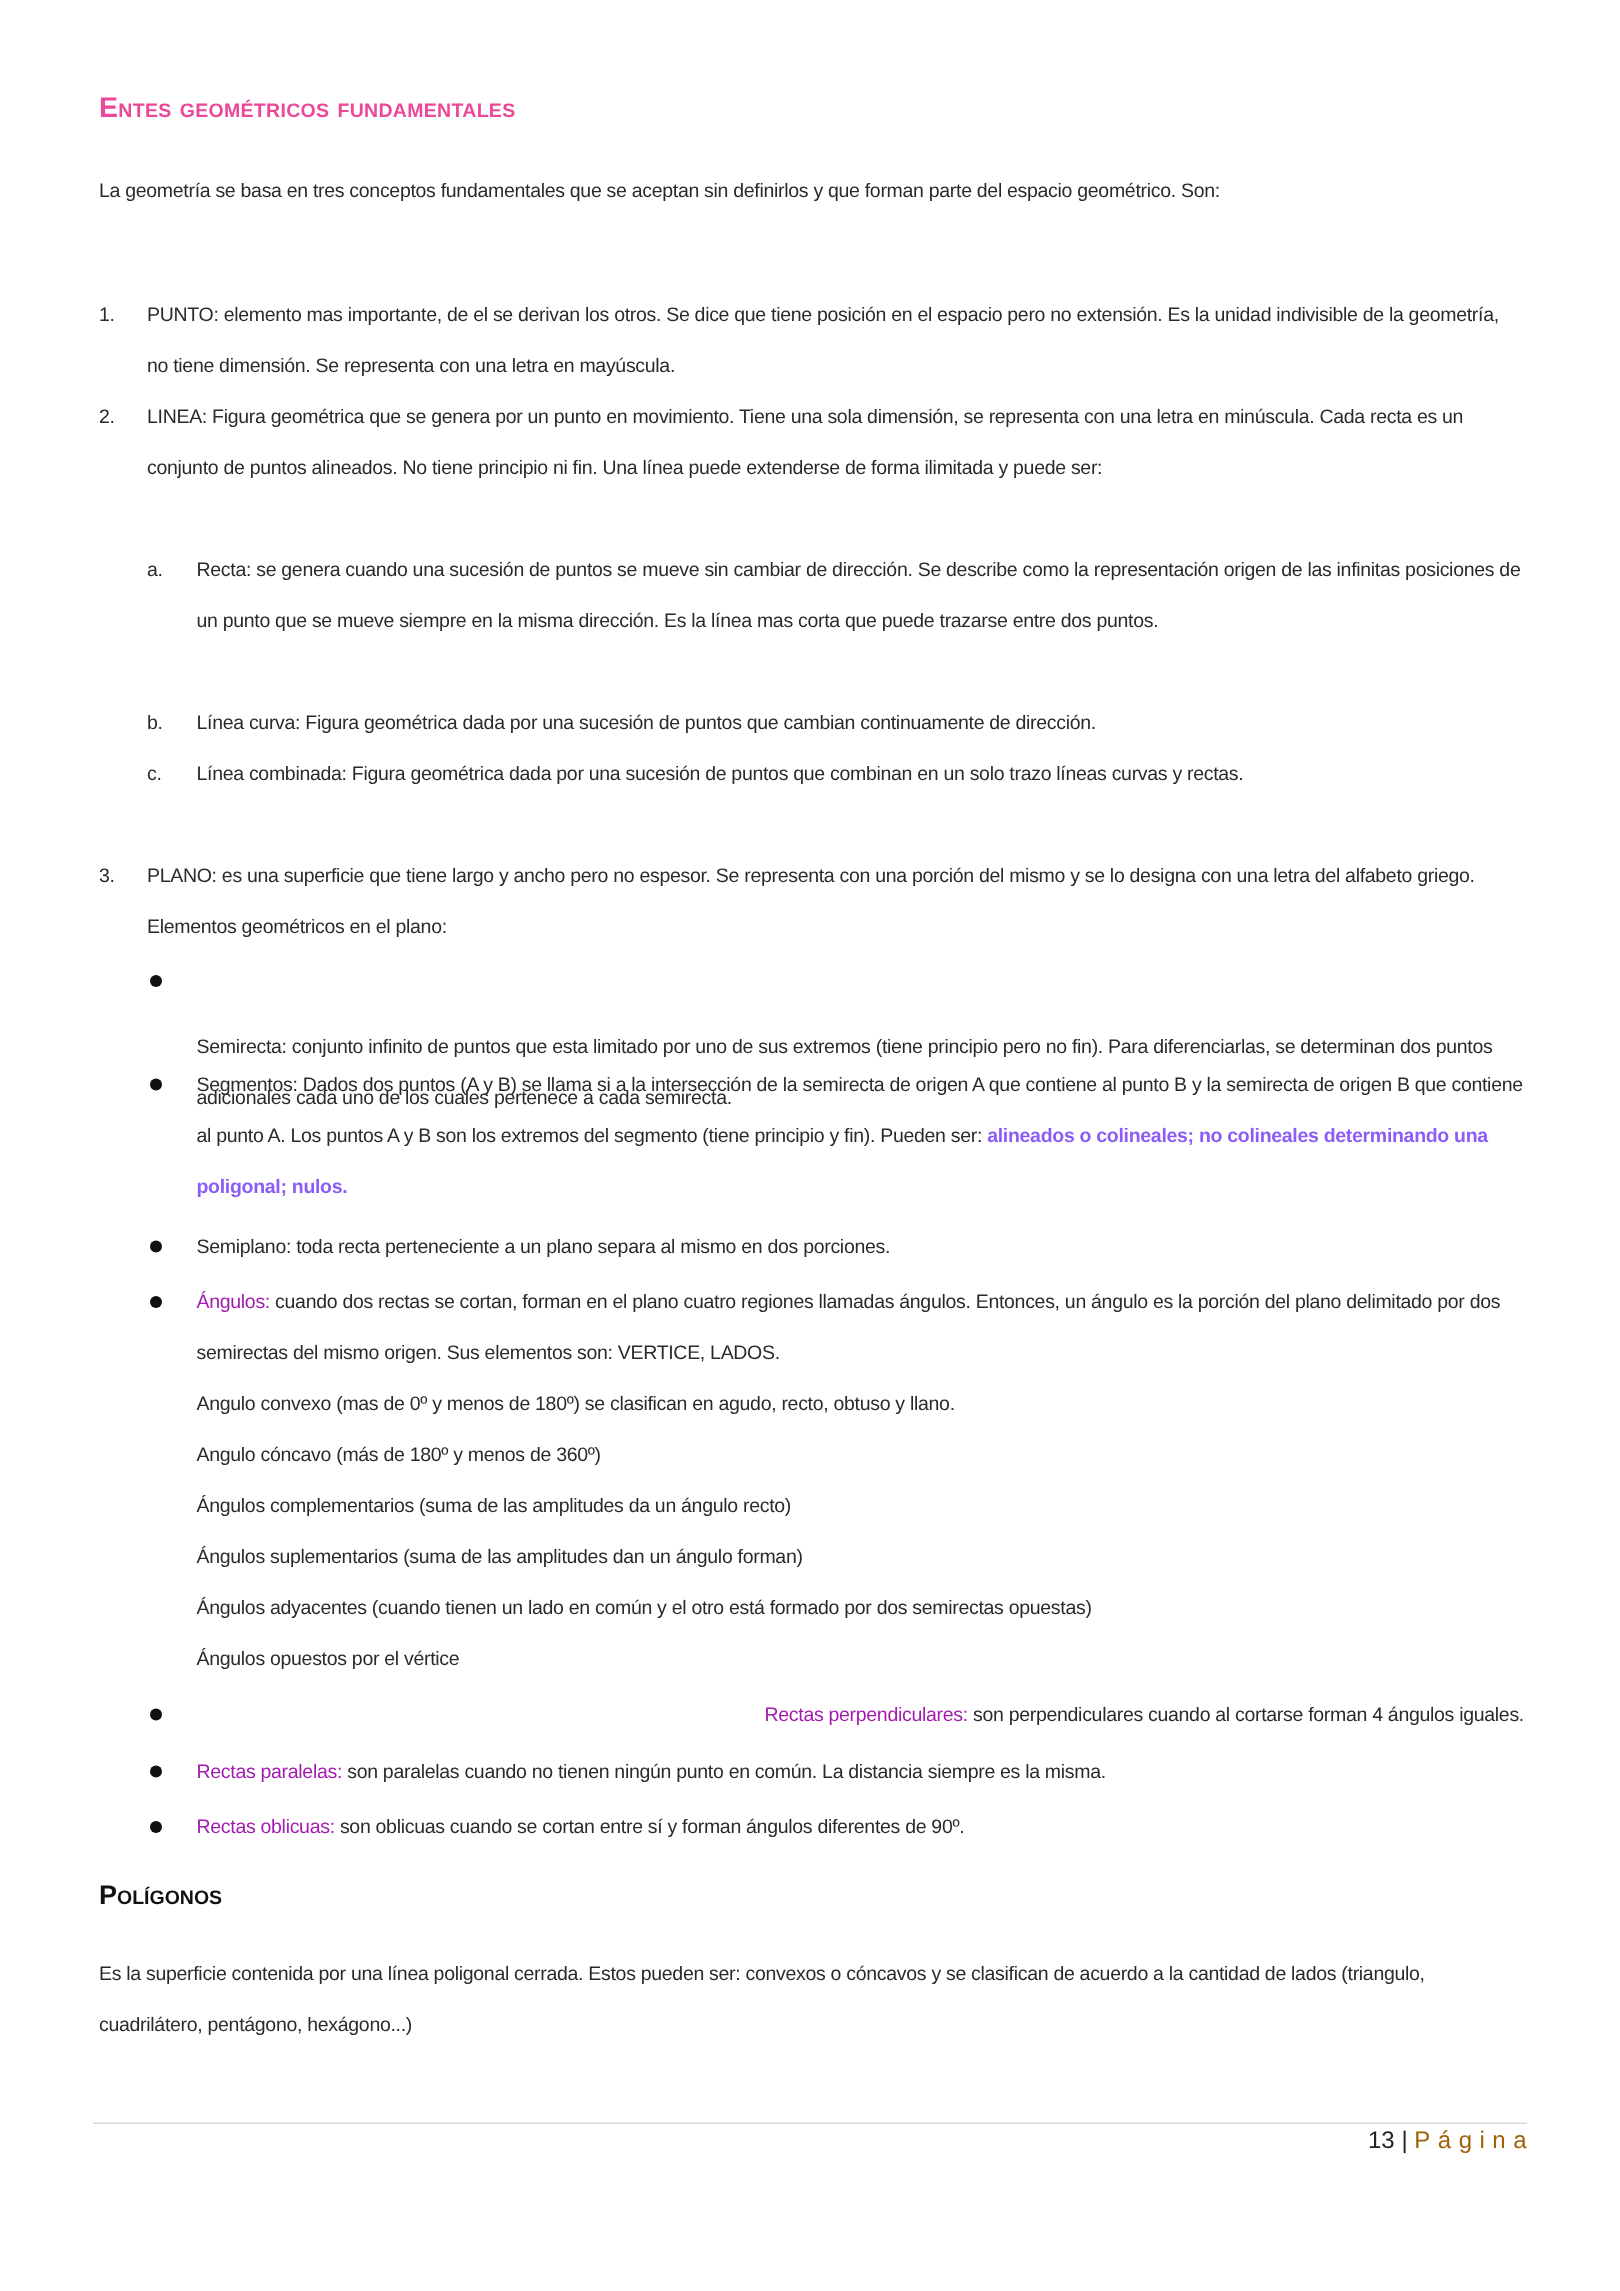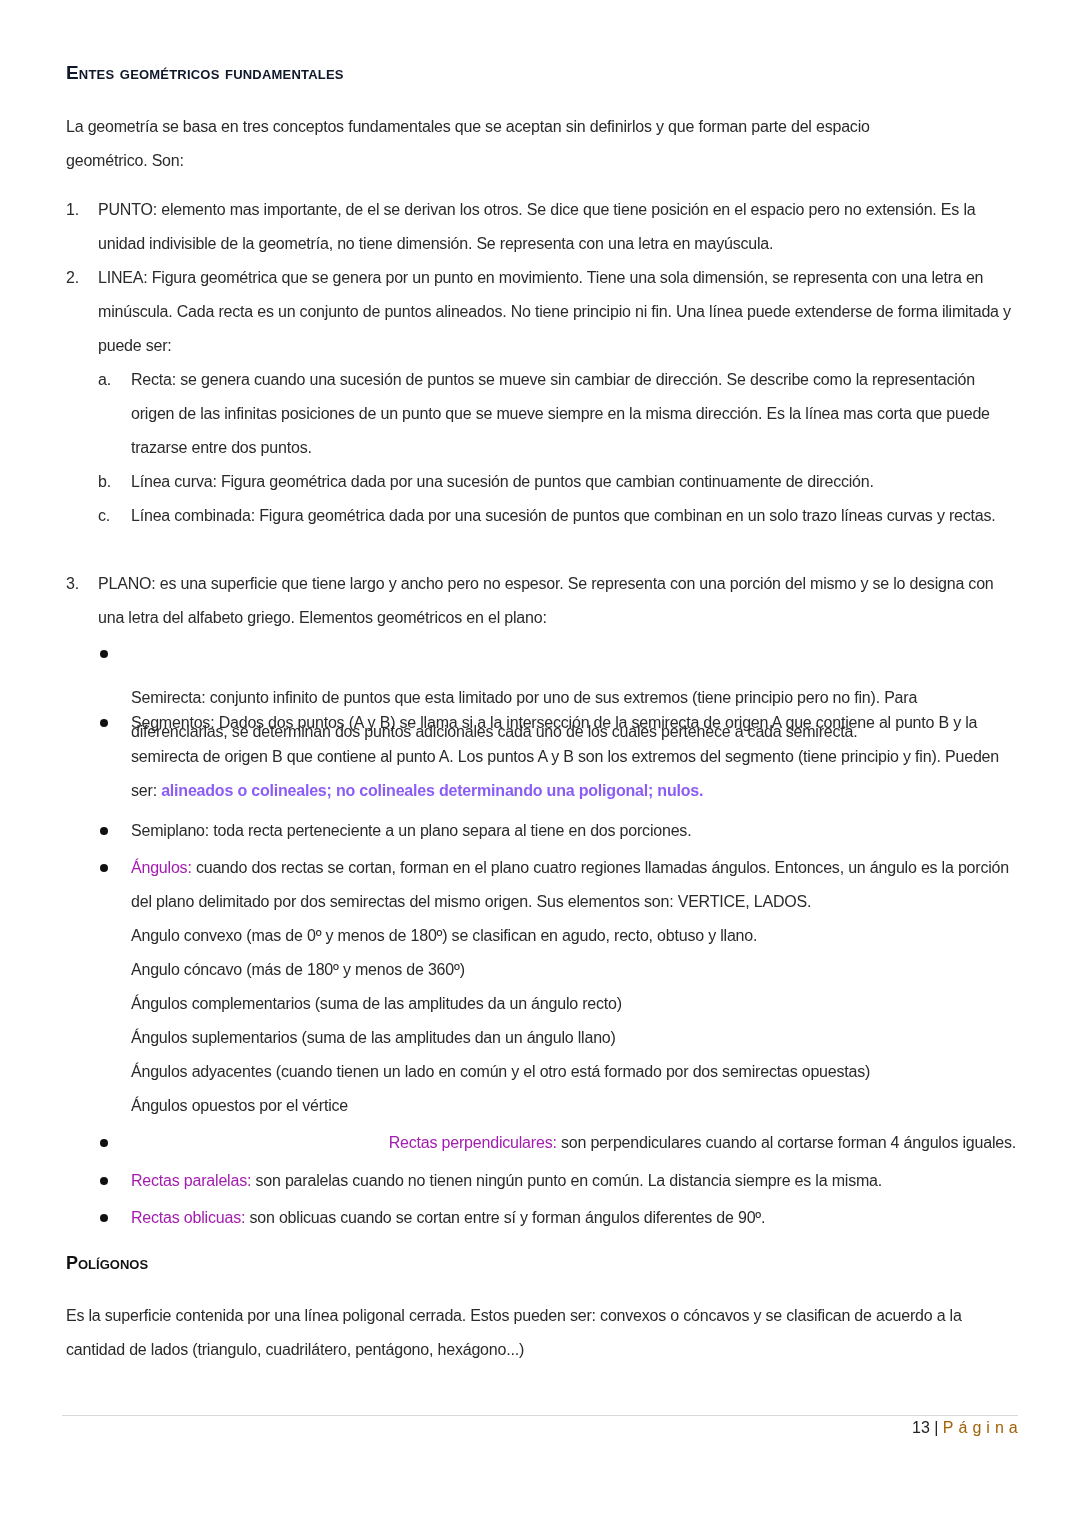--- a/index.html
+++ b/index.html
@@ -4,28 +4,28 @@
   <style>
     html, body { margin: 0; padding: 0; background: #ffffff; }
     body {
       width: 1080px; height: 1527px; position: relative; overflow: hidden;
       font-family: "DejaVu Sans Mono", monospace;
       color: #2a2a2a;
     }
     .page { position: absolute; left: 0; top: 0; width: 1080px; height: 1527px; }
     .txt {
       font-family: "Liberation Sans Narrow", "Liberation Sans", sans-serif;
-      font-size: 16px;
+      font-size: 13px;
       letter-spacing: -0.2px;
       line-height: 34px;
       transform-origin: left top;
     }
     .heading {
       position: absolute; left: 66px; top: 62px;
-      color: #0f172a; font-size: 19px; font-weight: bold;
+      color: #ec4899; font-size: 19px; font-weight: bold;
       font-family: "Liberation Sans", sans-serif;
       font-variant: small-caps; letter-spacing: 0.2px;
     }
     .para { position: absolute; left: 66px; width: 880px; }
     .list-num { position: absolute; left: 66px; width: 30px; }
     .item-text { position: absolute; left: 98px; width: 915px; }
     .sub-mark { position: absolute; left: 98px; width: 30px; }
     .sub-text { position: absolute; left: 131px; width: 885px; }
     .bullet {
       position: absolute; left: 100px; width: 8px; height: 8px; border-radius: 50%;
@@ -72,29 +72,29 @@
   <div class="txt list-num" style="top:567px;">3.</div>
   <div class="txt item-text t" style="top:567px;">PLANO: es una superficie que tiene largo y ancho pero no espesor. Se representa con una porción del mismo y se lo designa con una letra del alfabeto griego. Elementos geométricos en el plano:</div>
 
   <div class="bullet" style="top:650px;"></div>
   <div class="txt sub-text t" style="top:637px;margin-top:44px;">Semirecta: conjunto infinito de puntos que esta limitado por uno de sus extremos (tiene principio pero no fin). Para diferenciarlas, se determinan dos puntos adicionales cada uno de los cuales pertenece a cada semirecta.</div>
 
   <div class="bullet" style="top:719px;"></div>
   <div class="txt sub-text t" style="top:706px;"><span>Segmentos: Dados dos puntos (A y B) se llama si a la intersección de la semirecta de origen A que contiene al punto B y la semirecta de origen B que contiene al punto A. Los puntos A y B son los extremos del segmento (tiene principio y fin). Pueden ser: </span><span class="bold">alineados o colineales; no colineales determinando una poligonal; nulos.</span></div>
 
   <div class="bullet" style="top:827px;"></div>
-  <div class="txt sub-text t" style="top:814px;">Semiplano: toda recta perteneciente a un plano separa al tiene en dos porciones.</div>
+  <div class="txt sub-text t" style="top:814px;">Semiplano: toda recta perteneciente a un plano separa al mismo en dos porciones.</div>
 
   <div class="bullet" style="top:864px;"></div>
   <div class="txt sub-text t" style="top:851px;"><span class="mint">Ángulos:</span><span> cuando dos rectas se cortan, forman en el plano cuatro regiones llamadas ángulos. Entonces, un ángulo es la porción del plano delimitado por dos semirectas del mismo origen. Sus elementos son: VERTICE, LADOS.</span></div>
 
   <div class="txt sub-text" style="top:919px;">Angulo convexo (mas de 0º y menos de 180º) se clasifican en agudo, recto, obtuso y llano.</div>
   <div class="txt sub-text" style="top:953px;">Angulo cóncavo (más de 180º y menos de 360º)</div>
   <div class="txt sub-text" style="top:987px;">Ángulos complementarios (suma de las amplitudes da un ángulo recto)</div>
-  <div class="txt sub-text" style="top:1021px;">Ángulos suplementarios (suma de las amplitudes dan un ángulo llano)</div>
+  <div class="txt sub-text" style="top:1021px;">Ángulos suplementarios (suma de las amplitudes dan un ángulo forman)</div>
   <div class="txt sub-text" style="top:1055px;">Ángulos adyacentes (cuando tienen un lado en común y el otro está formado por dos semirectas opuestas)</div>
   <div class="txt sub-text" style="top:1089px;">Ángulos opuestos por el vértice</div>
 
   <div class="bullet" style="top:1139px;"></div>
   <div class="txt sub-text t" style="top:1126px;text-align:right;"><span class="mint">Rectas perpendiculares:</span><span> son perpendiculares cuando al cortarse forman 4 ángulos iguales.</span></div>
 
   <div class="bullet" style="top:1177px;"></div>
   <div class="txt sub-text t" style="top:1164px;"><span class="mint">Rectas paralelas:</span><span> son paralelas cuando no tienen ningún punto en común. La distancia siempre es la misma.</span></div>
 
   <div class="bullet" style="top:1214px;"></div>

